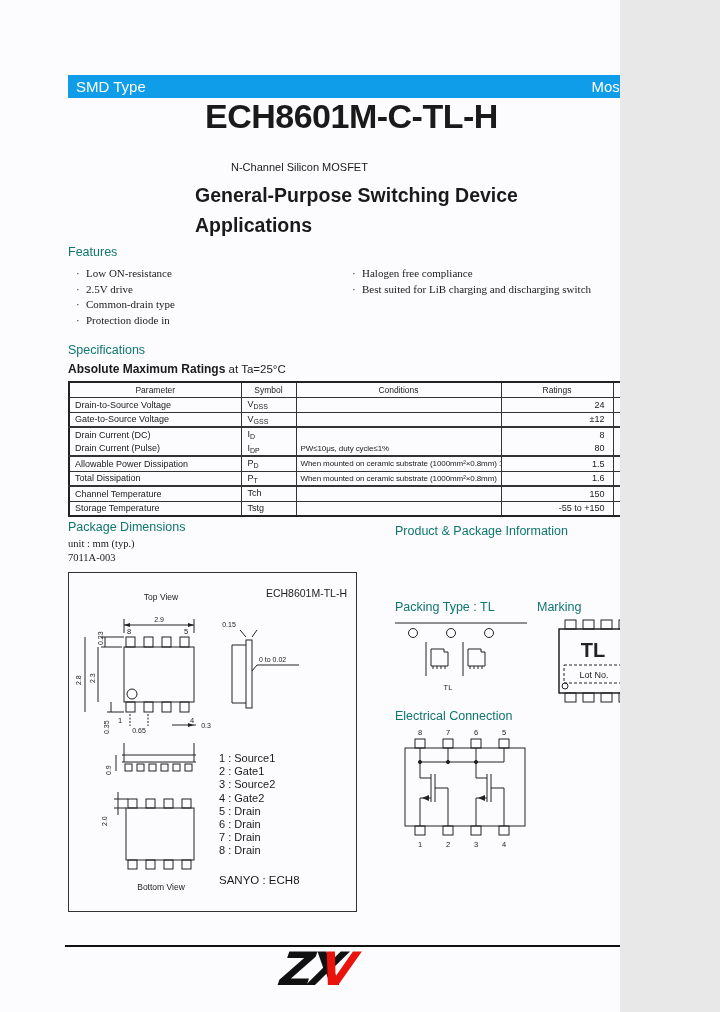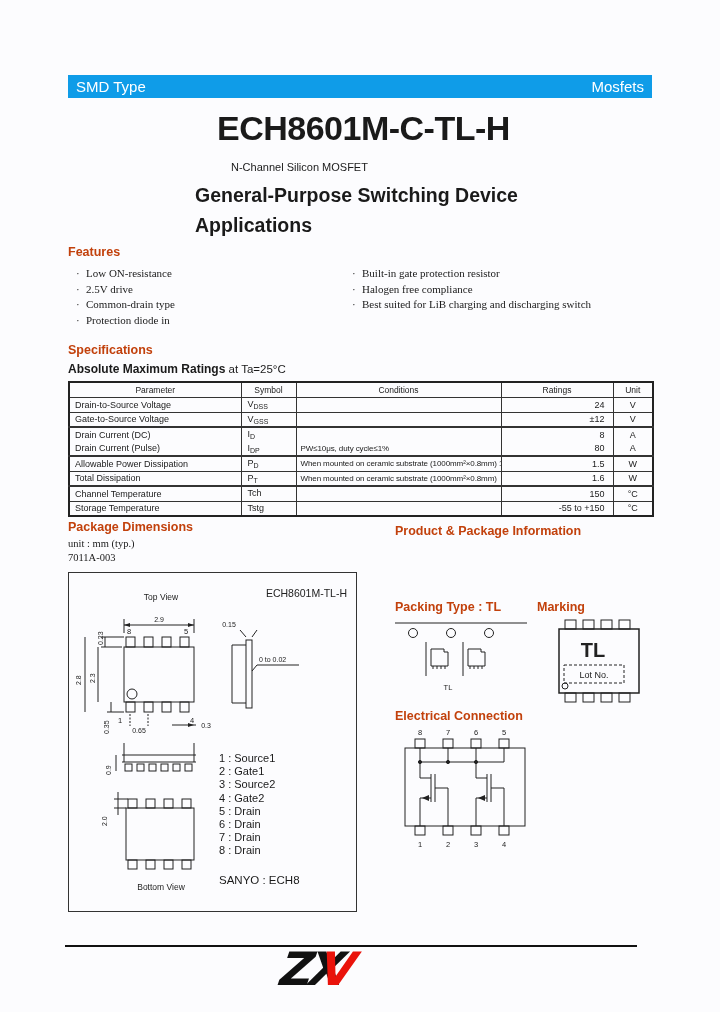--- a/index.html
+++ b/index.html
@@ -1,29 +1,29 @@
 <!DOCTYPE html>
 <html><head>
 <meta charset="utf-8">
 <style>
   html,body{margin:0;padding:0;background:#e8e8e8;}
-  .page{position:relative;width:720px;height:1012px;background:#fcfcfe;overflow:hidden;
+  .page{position:relative;width:620px;height:1012px;background:#fcfcfe;overflow:hidden;
         font-family:"Liberation Sans",sans-serif;color:#1a1a1a;}
   .abs{position:absolute;}
 
   
   .topbar{position:absolute;left:68px;top:75px;width:584px;height:23px;background:#0f9ce8;
           color:#fff;font-size:15px;display:flex;align-items:center;justify-content:space-between;
           padding:0 8px;box-sizing:border-box;}
 
-  .part{position:absolute;left:205px;top:97px;font-size:34px;font-weight:bold;letter-spacing:-0.5px;margin:12px;}
+  .part{position:absolute;left:205px;top:97px;font-size:34px;font-weight:bold;letter-spacing:-0.5px;margin:0;}
   .subt{position:absolute;left:231px;top:161px;font-size:11px;}
   .appt{position:absolute;left:195px;top:180px;font-size:19.5px;font-weight:bold;line-height:30px;}
 
-  .sec{position:absolute;font-size:12.5px;font-weight:bold;color:#c2410c;}
+  .sec{position:absolute;font-size:12.5px;font-weight:normal;color:#0f766e;}
 
   .feat-col{position:absolute;font-family:"Liberation Serif",serif;font-size:11px;line-height:15.5px;}
   .fi .blt{display:inline-block;width:10px;}
 
   .amr{position:absolute;left:68px;top:362px;font-size:11.5px;}
   .amr b{font-size:12px;}
 
   table.ratings{position:absolute;left:68px;top:381px;width:584px;border-collapse:collapse;
         border:2px solid #222;font-size:9px;table-layout:fixed;}
   .ratings th{border:1px solid #333;font-weight:normal;font-size:8.5px;height:14px;padding:0 2px;}
@@ -75,21 +75,20 @@
   </div>
 
   <div class="sec" style="left:68px;top:245px;">Features</div>
   <div class="feat-col" style="left:76px;top:266px;">
     <div class="fi"><span class="blt">·</span><span>Low ON-resistance</span></div>
     <div class="fi"><span class="blt">·</span><span>2.5V drive</span></div>
     <div class="fi"><span class="blt">·</span><span>Common-drain type</span></div>
     <div class="fi"><span class="blt">·</span><span>Protection diode in</span></div>
   </div>
   <div class="feat-col" style="left:352px;top:266px;">
-    <div class="fi"><span class="blt">·</span><span>Built-in gate protection resistor</span></div>
     <div class="fi"><span class="blt">·</span><span>Halogen free compliance</span></div>
     <div class="fi"><span class="blt">·</span><span>Best suited for LiB charging and discharging switch</span></div>
   </div>
 
   <div class="sec" style="left:68px;top:343px;">Specifications</div>
   <div class="amr">
     <b>Absolute Maximum Ratings</b> <span>at Ta=25°C</span>
   </div>
 
   <table class="ratings">

